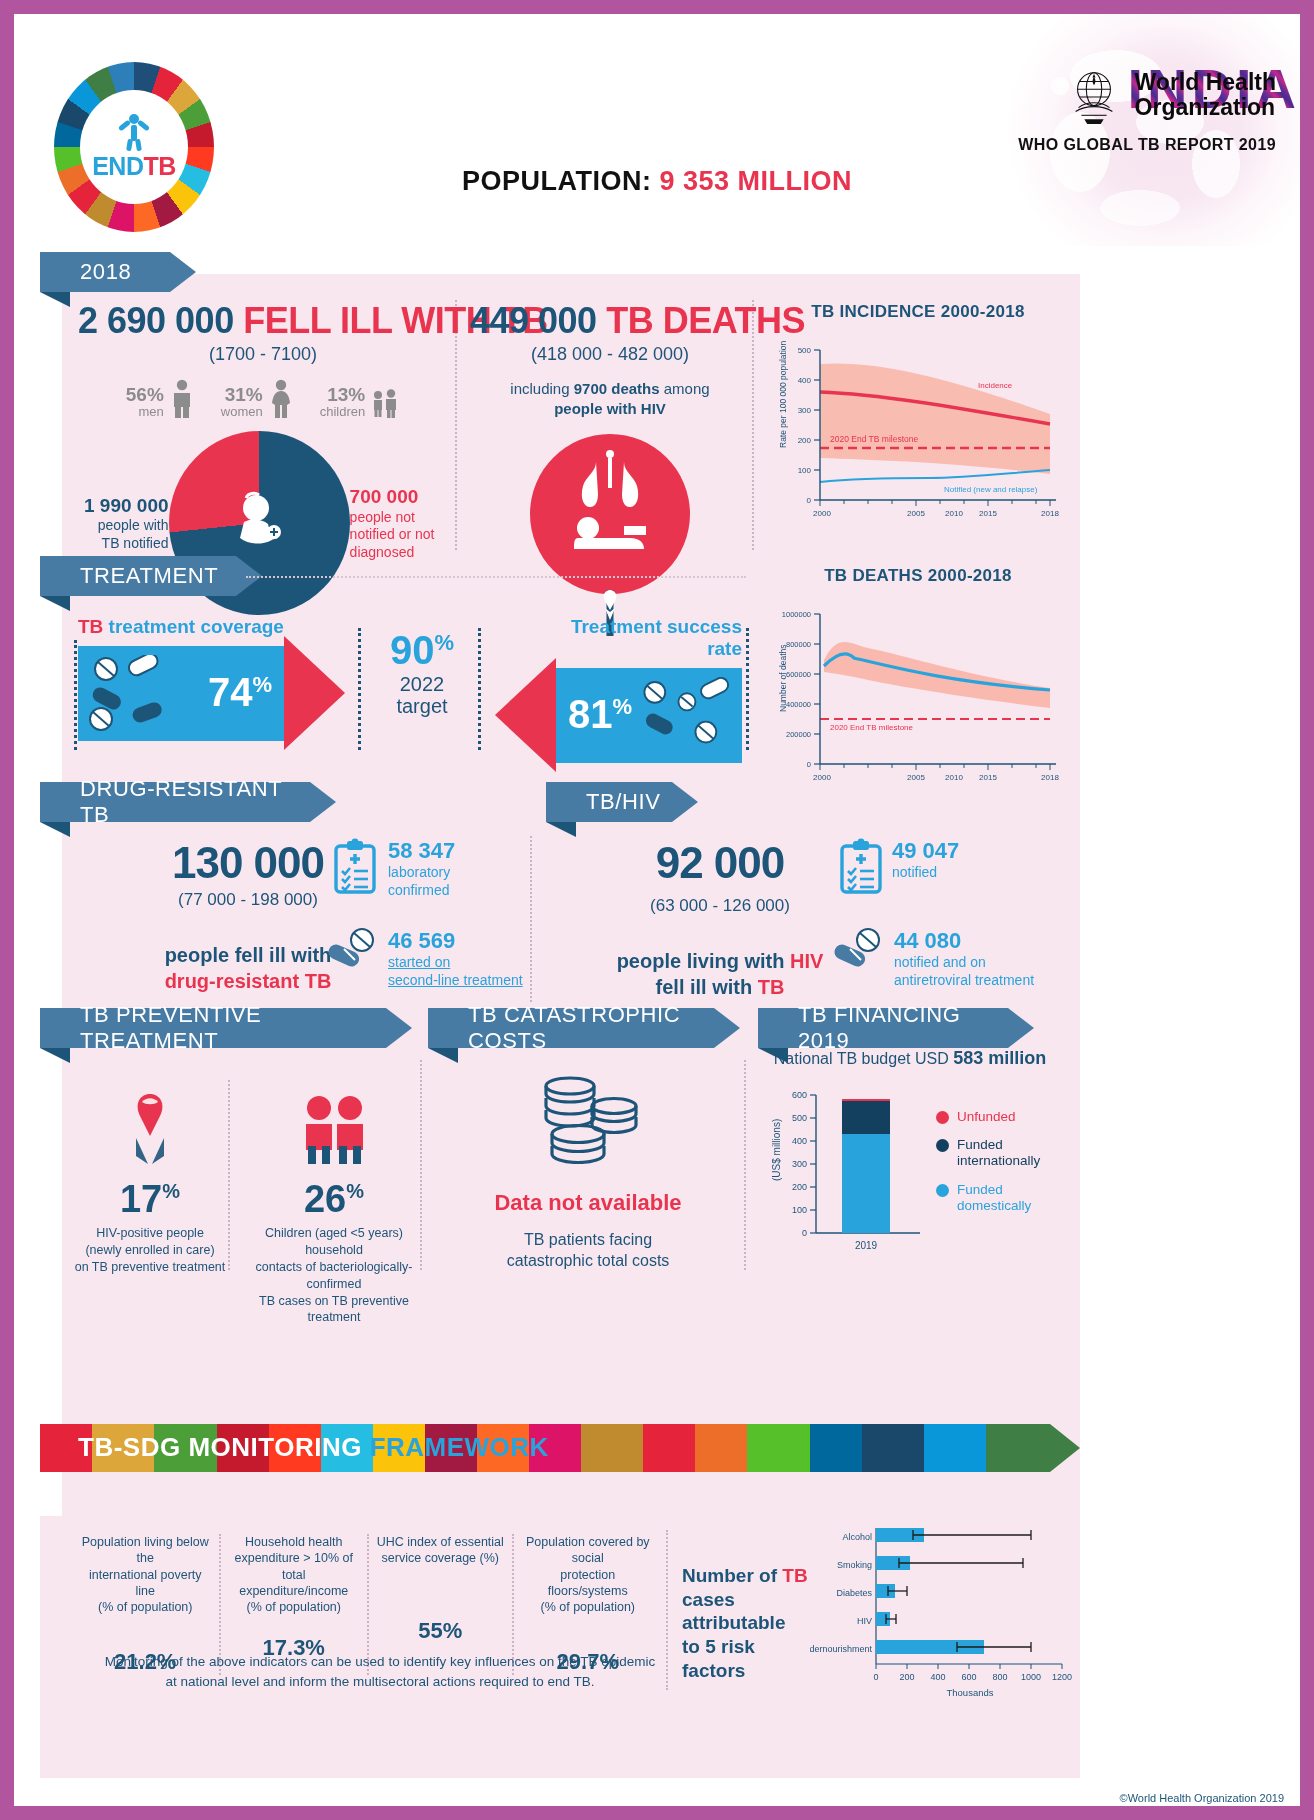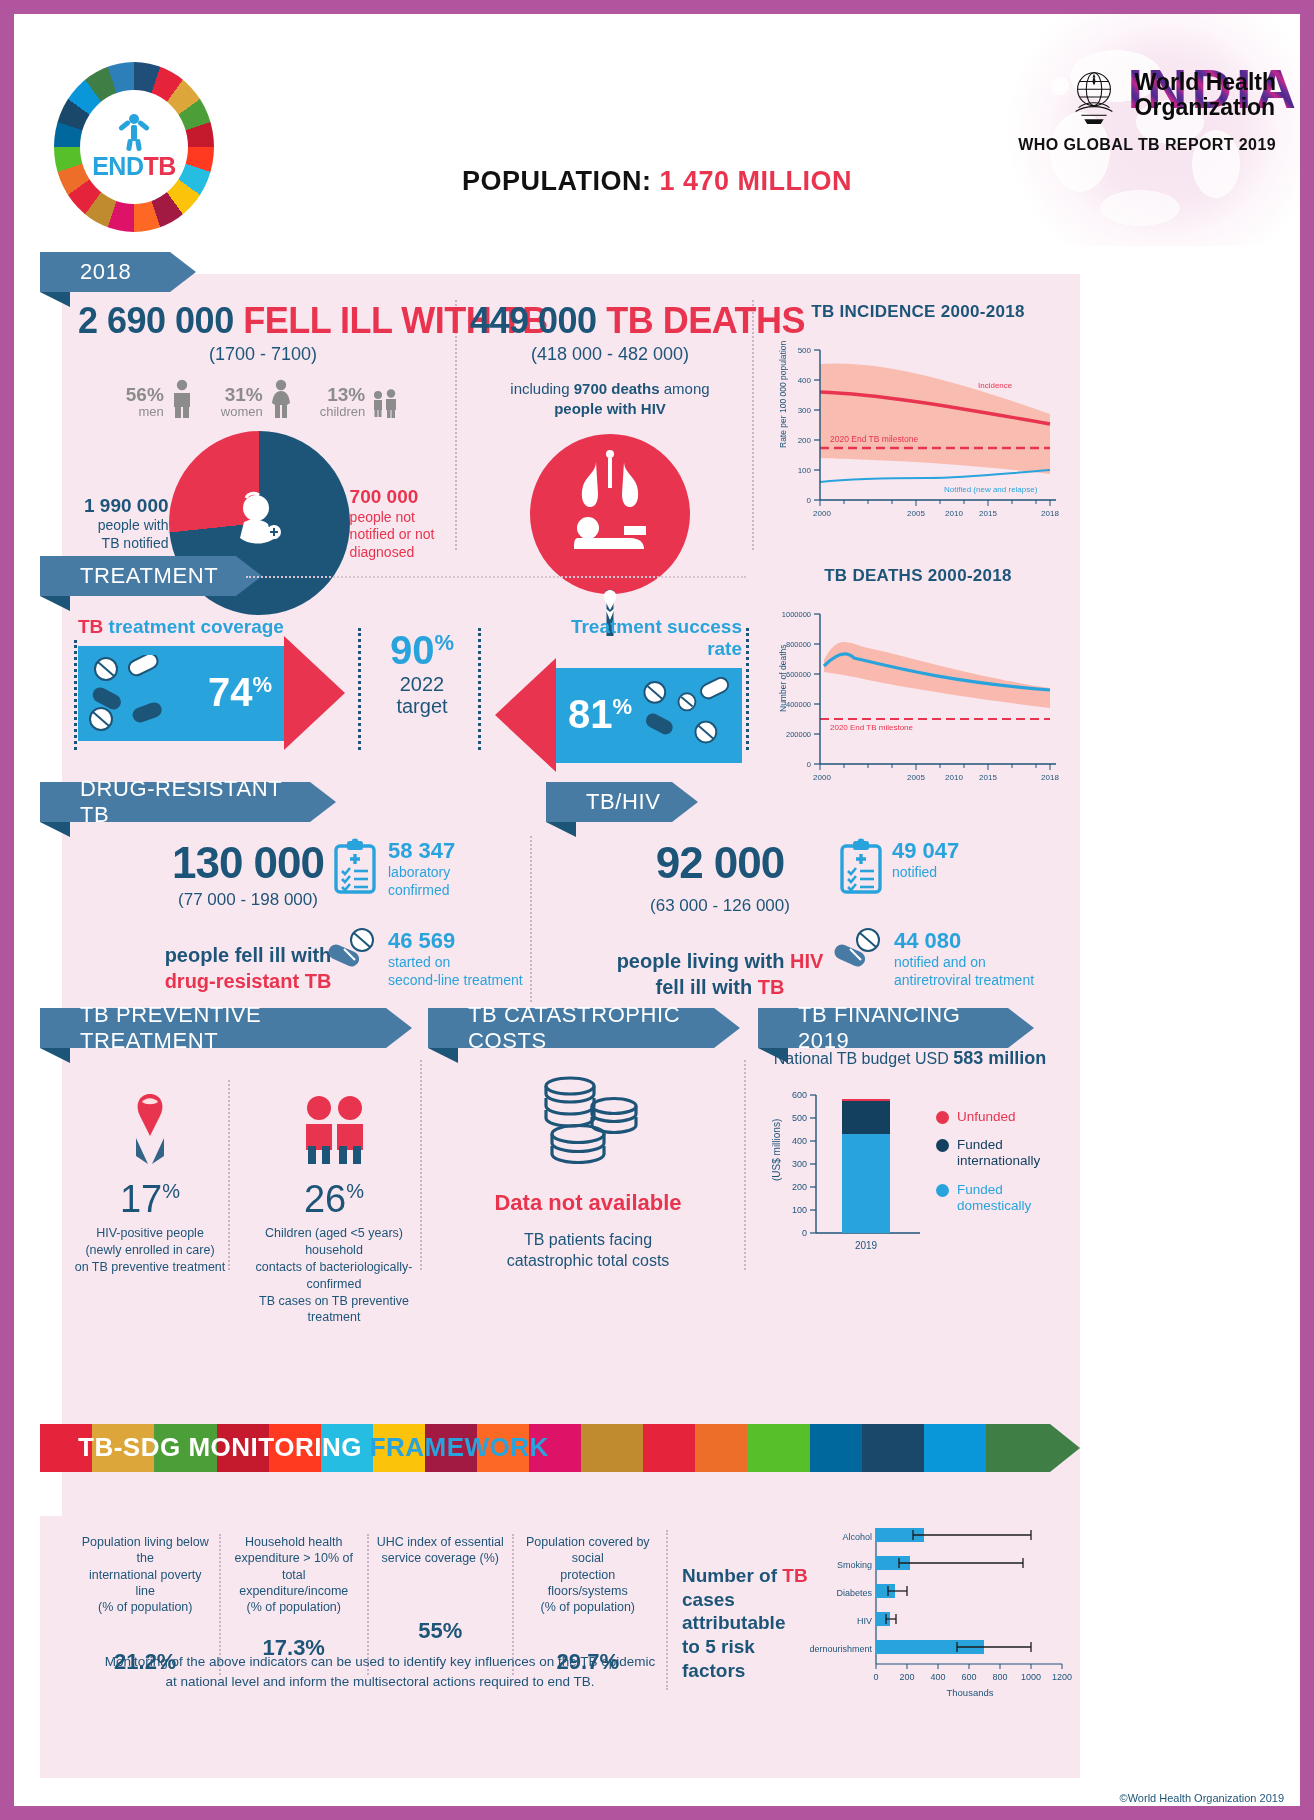--- a/index.html
+++ b/index.html
@@ -127,21 +127,21 @@
   .target90 .n sup{ font-size:22px; }
   .target90 .t{ font-size:20px; color:#1d5579; line-height:1.1; }
   
   .stat-big{ font-size:44px; font-weight:bold; color:#1d5579; letter-spacing:-1px;}
   .stat-rng{ font-size:17px; color:#1d5579; }
   .stat-desc{ font-size:20px; font-weight:bold; color:#1d5579; line-height:1.3;}
   .stat-desc .red{ color:#e8344e; }
   .sideval{ font-size:22px; font-weight:bold; color:#29a3dc; }
   .sidetxt{ font-size:14px; color:#29a3dc; line-height:1.25;}
   
-  .prev-pct{ font-size:38px; font-weight:normal; color:#1d5579; }
+  .prev-pct{ font-size:38px; font-weight:bold; color:#1d5579; }
   .prev-pct sup{ font-size:20px; }
   .prev-txt{ font-size:12.5px; color:#1d5579; line-height:1.35; text-align:center;}
   .nodata{ font-size:22px; font-weight:bold; color:#e8344e; text-align:center;}
   .cat-txt{ font-size:16px; color:#1d5579; text-align:center; line-height:1.3;}
   
   .fin-title{ font-size:16px; color:#1d5579; text-align:center;}
   .fin-title b{ font-size:18px; }
   .leg{ display:flex; align-items:flex-start; gap:8px; margin-bottom:12px; }
   .leg .dot{ width:13px; height:13px; border-radius:50%; margin-top:2px;}
   .leg .tx{ font-size:13.5px; line-height:1.2; }
@@ -184,21 +184,21 @@
       </div>
       <div class="sdg-text">
         <span class="end">END</span><span class="tb">TB</span>
       </div>
     </div>
   </div>
 
   <div class="country-title">INDIA</div>
   <div class="population">
     <span>POPULATION:</span>
-    <span class="num">1 470 MILLION</span>
+    <span class="num">9 353 MILLION</span>
   </div>
 
   <div class="who-logo">
     <svg class="who-emblem" viewBox="0 0 60 64">
       <g fill="none" stroke="#111" stroke-width="1.1">
         <circle cx="30" cy="26" r="17"></circle>
         <ellipse cx="30" cy="26" rx="8" ry="17"></ellipse>
         <path d="M13 26h34M15.5 18h29M15.5 34h29"></path>
       </g>
       <path d="M30 10l1.6 4h-3.2z" fill="#111"></path>
@@ -547,21 +547,21 @@
 </div>
 <div style="position:absolute; left:326px; top:928px; display:flex; align-items:flex-start; gap:8px;">
   <svg width="54" height="40" viewBox="0 0 54 40">
     <circle cx="36" cy="12" r="11" fill="#fff" stroke="#1d5579" stroke-width="2"></circle>
     <line x1="28" y1="5" x2="44" y2="19" stroke="#1d5579" stroke-width="2"></line>
     <rect x="2" y="20" width="32" height="15" rx="7.5" fill="#477ba3" transform="rotate(24 18 27)"></rect>
     <path d="M18 21l11 11" stroke="#fff" stroke-width="2"></path>
   </svg>
   <div>
     <div class="sideval">46 569</div>
-    <div class="sidetxt" style="white-space:pre-line;">started on
+    <div class="sidetxt" style="white-space:pre-line;text-decoration:underline;">started on
 second-line treatment</div>
   </div>
 </div>
 
 <div style="position:absolute; left:560px; top:838px; width:320px; text-align:center;">
   <div class="stat-big">92 000</div>
   <div class="stat-rng" style="margin-top:8px;">(63 000 - 126 000)</div>
   <div class="stat-desc" style="margin-top:32px;">
     <div>
       <span>people living with </span><span class="red">HIV</span>

